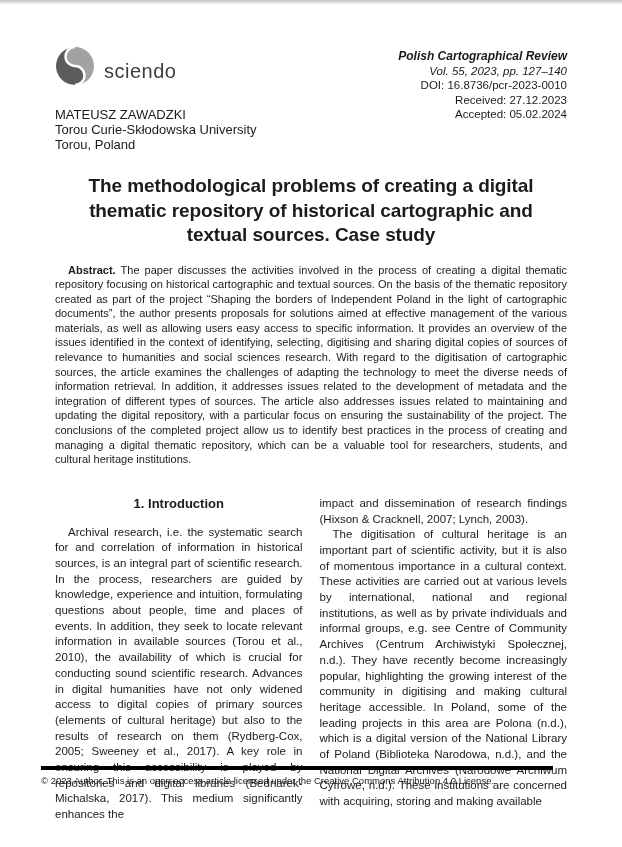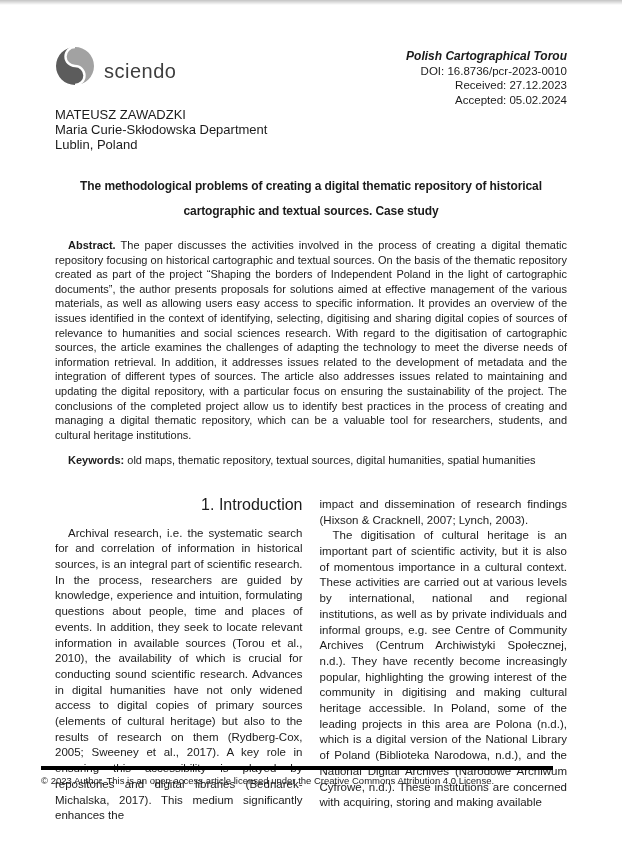--- a/index.html
+++ b/index.html
@@ -20,32 +20,32 @@
   .logo svg{width:40px;height:40px;display:block;}
   .logo-text{font-size:20px;color:#3e3e3e;letter-spacing:.5px;line-height:1;margin-top:10px;}
   .journal-info{text-align:right;font-size:11.5px;line-height:14.6px;padding-top:3px;white-space:nowrap;}
   .j-name{font-weight:bold;font-style:italic;font-size:12px;}
   .j-vol{font-style:italic;}
 
   
   .author-block{margin-top:21px;font-size:13px;line-height:15px;}
 
   
-  .title{margin:22px 10px 0;text-align:center;font-size:12px;font-weight:bold;line-height:24.5px;letter-spacing:-.1px;}
+  .title{margin:22px 10px 0;text-align:center;font-size:19px;font-weight:bold;line-height:24.5px;letter-spacing:-.1px;}
 
   
   .abstract{margin-top:15px;font-size:11px;line-height:14.6px;text-align:justify;}
   .abstract p{margin:0;text-indent:13px;}
   .keywords{margin:11px 0 0;font-size:11px;line-height:14.6px;text-indent:13px;}
   .inline-label{font-weight:bold;}
 
   
   .columns{margin-top:29px;display:flex;gap:17px;font-size:11.5px;line-height:15.7px;text-align:justify;}
   .col{flex:1;min-width:0;}
-  .col h2{font-size:16px;font-weight:normal;margin:0 0 13px 0;text-align:right;}
+  .col h2{font-size:13px;font-weight:bold;margin:0 0 13px 0;text-align:center;}
   .col p{margin:0;}
   .col p.indent{text-indent:13px;}
 
   
   .footer{position:absolute;top:766px;left:41px;width:512px;border-top:4px solid #000000;}
   .footer p{margin:5px 0 0;font-size:9.5px;line-height:12px;color:#222;text-align:left;}
 </style>
 </head>
 <body>
 
@@ -59,40 +59,40 @@
         <svg viewBox="0 0 40 40" aria-hidden="true">
           <path d="M20 1 A19 19 0 0 0 20 39 A9.5 9.5 0 0 0 20 20 A9.5 9.5 0 0 1 20 1 Z" fill="#5c5c5c"></path>
           <path d="M20 1 A19 19 0 0 1 20 39 A9.5 9.5 0 0 0 20 20 A9.5 9.5 0 0 1 20 1 Z" fill="#a2a2a2"></path>
           <path d="M20 1 A9.5 9.5 0 0 0 20 20 A9.5 9.5 0 0 1 20 39" fill="none" stroke="#ffffff" stroke-width="2.4"></path>
         </svg>
         <span class="logo-text">sciendo</span>
       </div>
 
       <div class="author-block">
         <div>MATEUSZ ZAWADZKI</div>
-        <div>Maria Curie-Skłodowska Department</div>
-        <div>Lublin, Poland</div>
+        <div>Torou Curie-Skłodowska University</div>
+        <div>Torou, Poland</div>
       </div>
     </div>
 
     <div class="journal-info">
-      <div class="j-name">Polish Cartographical Torou</div>
+      <div class="j-name">Polish Cartographical Review</div>
+      <div class="j-vol">Vol. 55, 2023, pp. 127–140</div>
       <div>DOI: 16.8736/pcr-2023-0010</div>
       <div>Received: 27.12.2023</div>
       <div>Accepted: 05.02.2024</div>
     </div>
   </header>
 
   <h1 class="title">The methodological problems of creating a digital thematic repository of historical cartographic and textual sources. Case study</h1>
 
   <section class="abstract">
     <p><b class="inline-label">Abstract.</b> <span>The paper discusses the activities involved in the process of creating a digital thematic repository focusing on historical cartographic and textual sources. On the basis of the thematic repository created as part of the project “Shaping the borders of Independent Poland in the light of cartographic documents”, the author presents proposals for solutions aimed at effective management of the various materials, as well as allowing users easy access to specific information. It provides an overview of the issues identified in the context of identifying, selecting, digitising and sharing digital copies of sources of relevance to humanities and social sciences research. With regard to the digitisation of cartographic sources, the article examines the challenges of adapting the technology to meet the diverse needs of information retrieval. In addition, it addresses issues related to the development of metadata and the integration of different types of sources. The article also addresses issues related to maintaining and updating the digital repository, with a particular focus on ensuring the sustainability of the project. The conclusions of the completed project allow us to identify best practices in the process of creating and managing a digital thematic repository, which can be a valuable tool for researchers, students, and cultural heritage institutions.</span></p>
   </section>
 
-  <p class="keywords"><b class="inline-label">Keywords:</b> <span>old maps, thematic repository, textual sources, digital humanities, spatial humanities</span></p>
 
   <section class="columns">
     <div class="col">
       <h2>1. Introduction</h2>
       <p class="indent">Archival research, i.e. the systematic search for and correlation of information in historical sources, is an integral part of scientific research. In the process, researchers are guided by knowledge, experience and intuition, formulating questions about people, time and places of events. In addition, they seek to locate relevant information in available sources (Torou et al., 2010), the availability of which is crucial for conducting sound scientific research. Advances in digital humanities have not only widened access to digital copies of primary sources (elements of cultural heritage) but also to the results of research on them (Rydberg-Cox, 2005; Sweeney et al., 2017). A key role in ensuring this accessibility is played by repositories and digital libraries (Bednarek-Michalska, 2017). This medium significantly enhances the</p>
     </div>
     <div class="col">
       <p>impact and dissemination of research findings (Hixson &amp; Cracknell, 2007; Lynch, 2003).</p>
       <p class="indent">The digitisation of cultural heritage is an important part of scientific activity, but it is also of momentous importance in a cultural context. These activities are carried out at various levels by international, national and regional institutions, as well as by private individuals and informal groups, e.g. see Centre of Community Archives (Centrum Archiwistyki Społecznej, n.d.). They have recently become increasingly popular, highlighting the growing interest of the community in digitising and making cultural heritage accessible. In Poland, some of the leading projects in this area are Polona (n.d.), which is a digital version of the National Library of Poland (Biblioteka Narodowa, n.d.), and the National Digital Archives (Narodowe Archiwum Cyfrowe, n.d.). These institutions are concerned with acquiring, storing and making available</p>
     </div>

